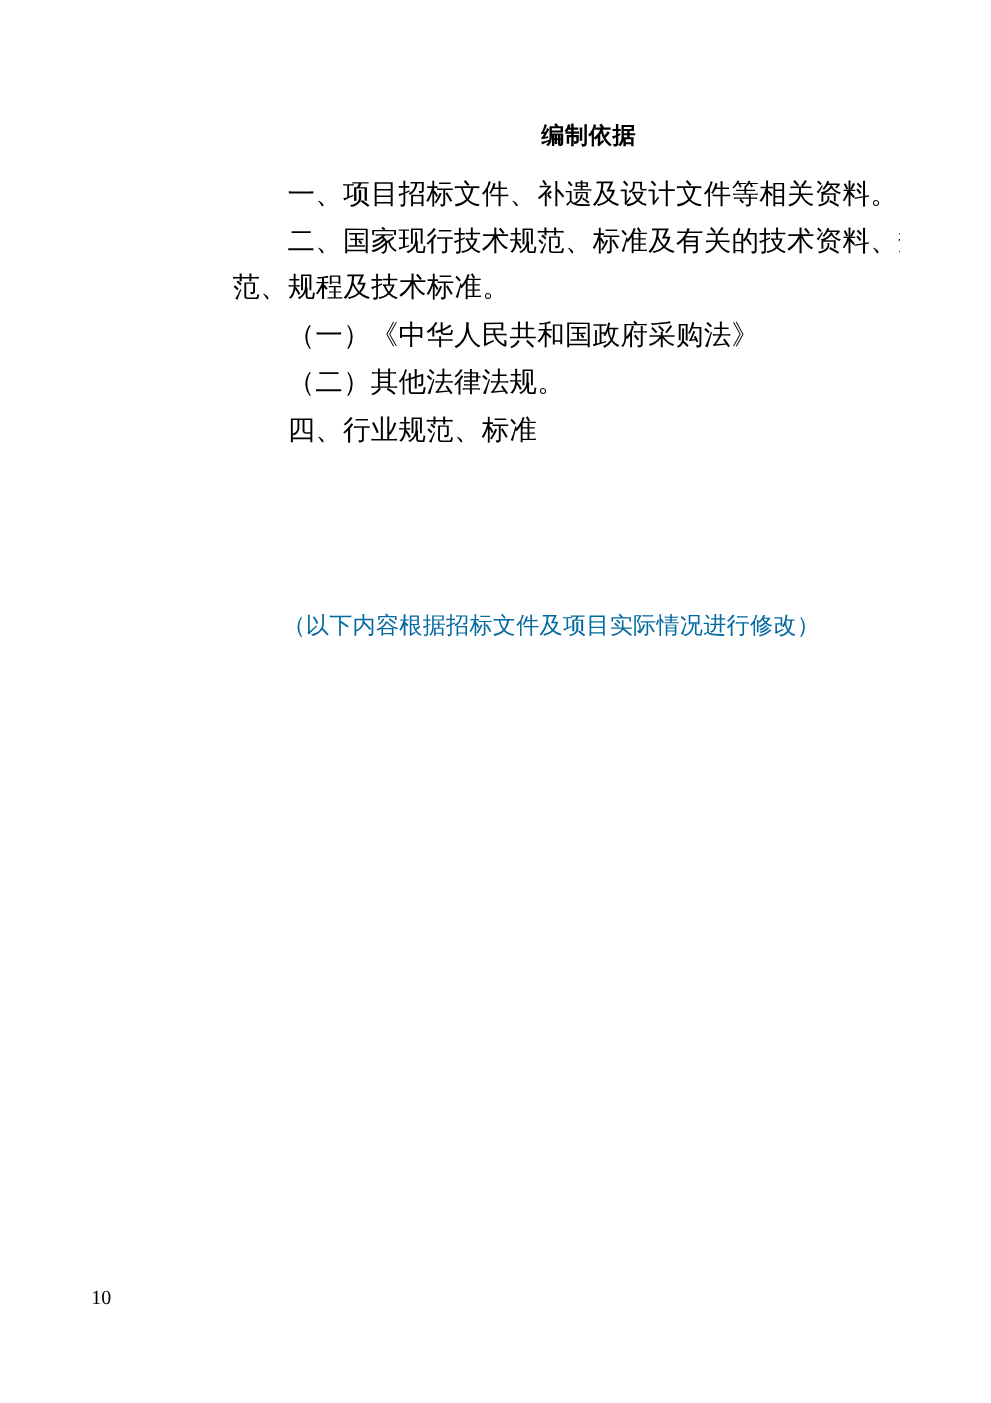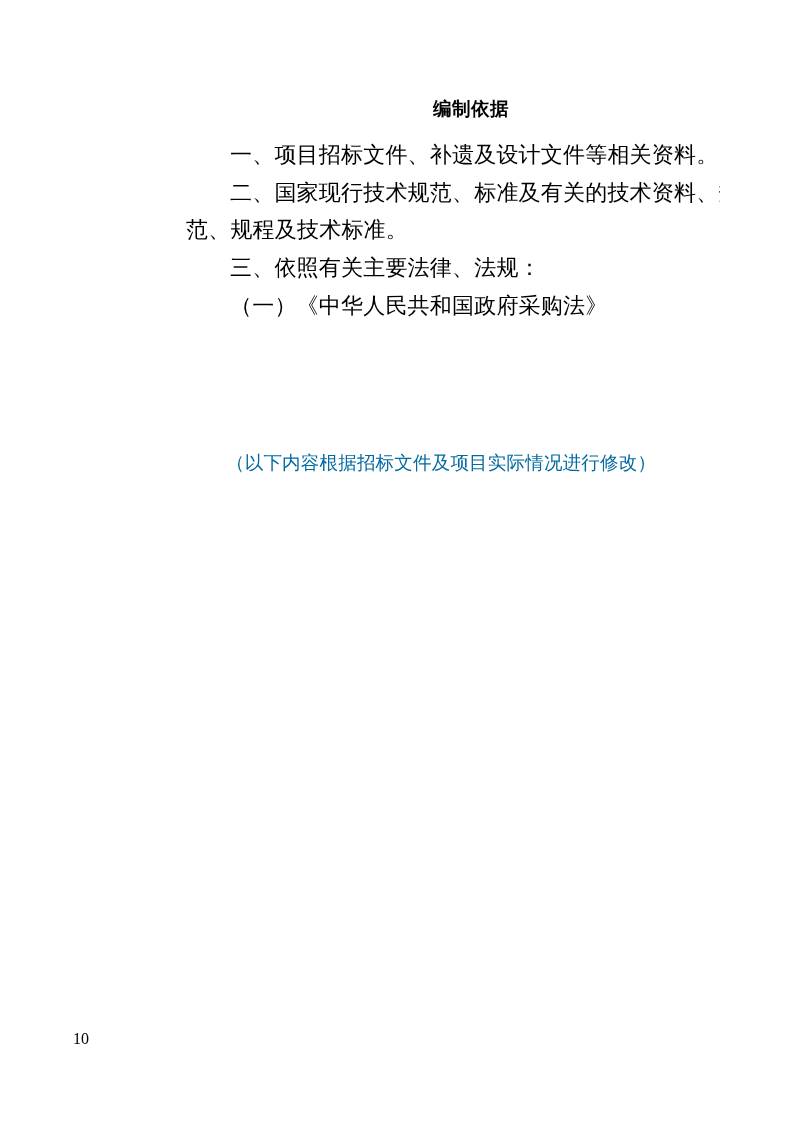--- a/index.html
+++ b/index.html
@@ -66,25 +66,26 @@
 <div class="page">
 
   <div class="content">
 
     <div class="doc-title">编制依据</div>
 
     <p class="para">一、项目招标文件、补遗及设计文件等相关资料。</p>
 
     <p class="para">二、国家现行技术规范、标准及有关的技术资料、规范、规程及技术标准。</p>
 
-    <p class="para">三、依照有关主要法律、法规：</p>
 
     <p class="para">（一）《中华人民共和国政府采购法》</p>
 
+    <p class="para">（二）其他法律法规。</p>
 
+    <p class="para">四、行业规范、标准</p>
 
     <div class="gap-block"></div>
 
     <p class="note">（以下内容根据招标文件及项目实际情况进行修改）</p>
 
   </div>
 
   <div class="page-number">10</div>
 
 </div>

